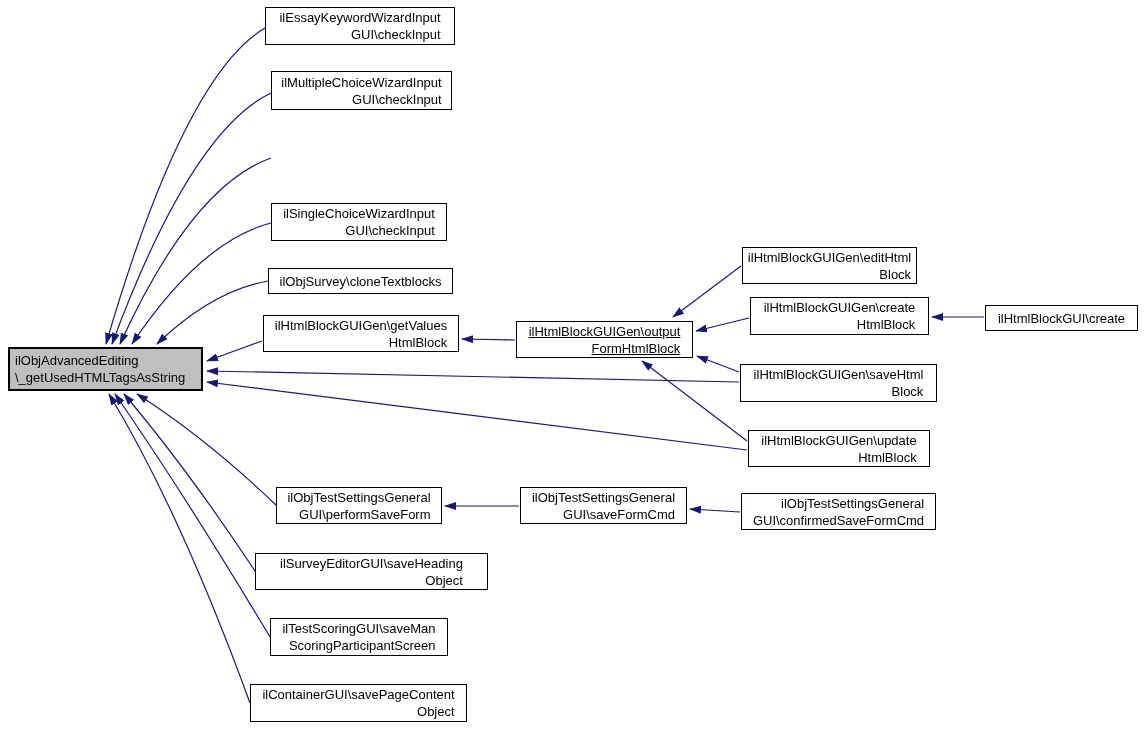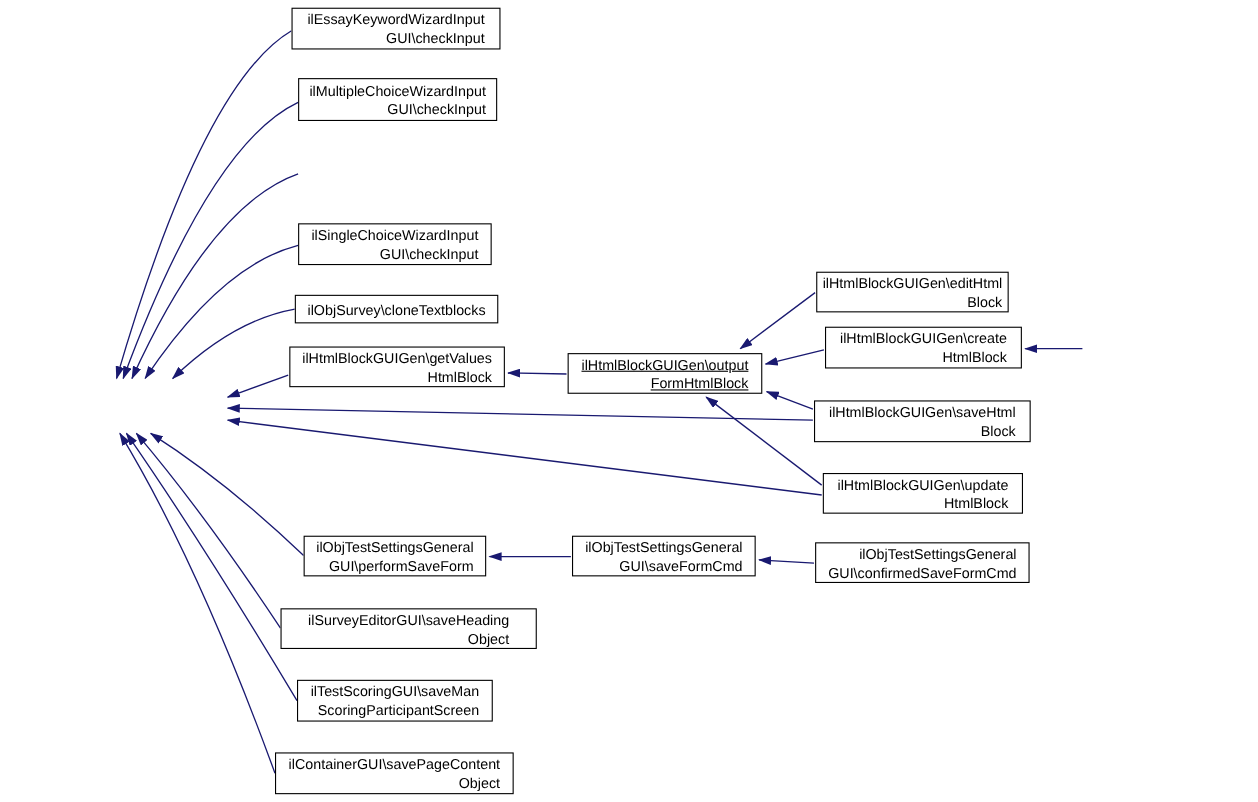--- a/index.html
+++ b/index.html
@@ -72,20 +72,22 @@
     <path class="edge" d="M741,266 L673,317" marker-end="url(#arrow)"></path>
     <path class="edge" d="M749,318 L696,331" marker-end="url(#arrow)"></path>
     <path class="edge" d="M739,372 L697,356" marker-end="url(#arrow)"></path>
     <path class="edge" d="M747,441 L642,361" marker-end="url(#arrow)"></path>
     <path class="edge" d="M984,317 L932,317" marker-end="url(#arrow)"></path>
 
     <path class="edge" d="M519,506 L445,506" marker-end="url(#arrow)"></path>
     <path class="edge" d="M740,512 L690,509" marker-end="url(#arrow)"></path>
   </svg>
 
+  <div class="node center-node" style="left:8px; top:347px; width:195px; height:44px;">ilObjAdvancedEditing
+\_getUsedHTMLTagsAsString</div>
 
   <div class="node" style="left:265px; top:7px; width:190px; height:38px;">ilEssayKeywordWizardInput
 GUI\checkInput</div>
 
   <div class="node" style="left:271px; top:71px; width:181px; height:39px;">ilMultipleChoiceWizardInput
 GUI\checkInput</div>
 
 
   <div class="node" style="left:271px; top:203px; width:176px; height:38px;">ilSingleChoiceWizardInput
 GUI\checkInput</div>
@@ -97,20 +99,21 @@
 
   <div class="node" style="left:516px; top:321px; width:177px; height:37px;text-decoration:underline;">ilHtmlBlockGUIGen\output
 FormHtmlBlock</div>
 
   <div class="node" style="left:742px; top:247px; width:175px; height:37px;">ilHtmlBlockGUIGen\editHtml
 Block</div>
 
   <div class="node" style="left:750px; top:297px; width:179px; height:38px;">ilHtmlBlockGUIGen\create
 HtmlBlock</div>
 
+  <div class="node" style="left:985px; top:305px; width:153px; height:26px;">ilHtmlBlockGUI\create</div>
 
   <div class="node" style="left:740px; top:364px; width:197px; height:38px;">ilHtmlBlockGUIGen\saveHtml
 Block</div>
 
   <div class="node" style="left:748px; top:430px; width:182px; height:37px;">ilHtmlBlockGUIGen\update
 HtmlBlock</div>
 
   <div class="node" style="left:276px; top:487px; width:166px; height:37px;">ilObjTestSettingsGeneral
 GUI\performSaveForm</div>
 

